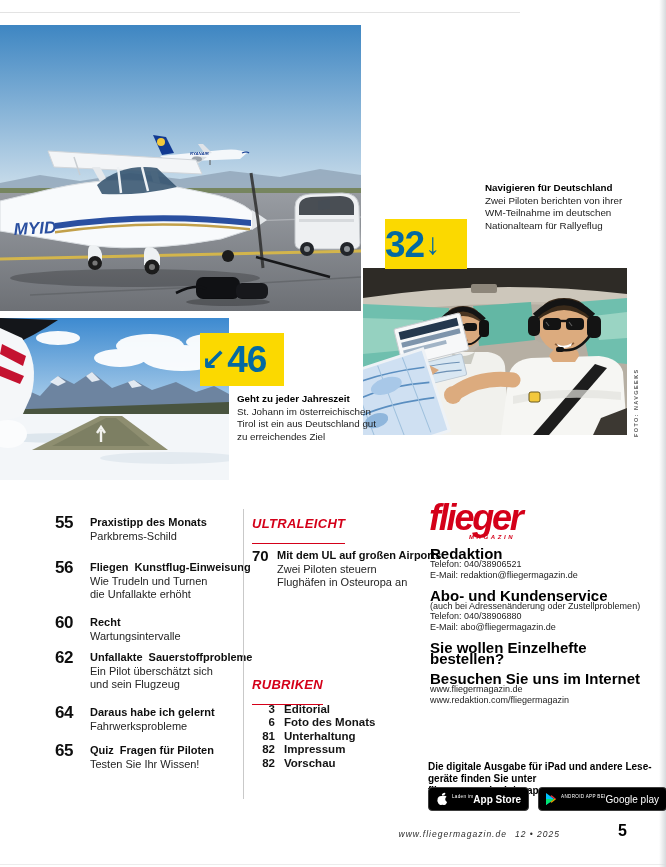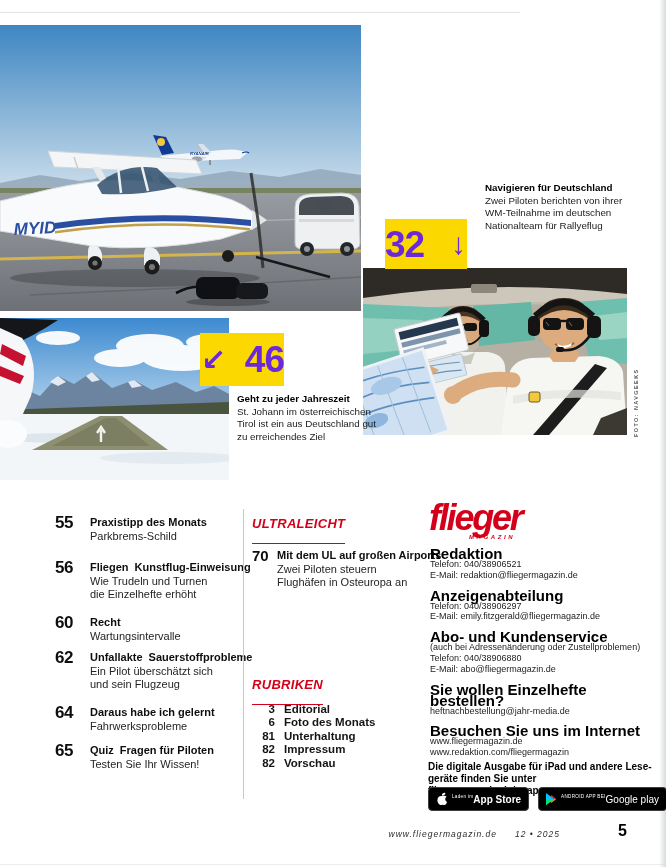--- a/index.html
+++ b/index.html
@@ -17,22 +17,22 @@
   .edge-bottom { left:0; top:864px; width:666px; height:1px; background:#ececec; }
 
   
   .photo { overflow:hidden; background:#9ab; }
   .photo svg { display:block; }
   #photo-tarmac { left:0; top:25px; width:361px; height:286px; }
   #photo-winter { left:0; top:318px; width:229px; height:162px; }
   #photo-cockpit { left:363px; top:268px; width:264px; height:167px; }
 
   
-  .badge { background:var(--yellow,#fbd900); display:flex; align-items:center; justify-content:space-between;
-    font-weight:800; color:#6d28d9; z-index:5; }
+  .badge { background:var(--yellow,#fbd900); display:flex; align-items:center; justify-content:flex-start;
+    font-weight:800; color:#0369a1; z-index:5; }
   #badge-32 { left:385px; top:219px; width:82px; height:50px; }
   #badge-46 { left:200px; top:333px; width:84px; height:53px; }
   .badge .num { font-size:37px; letter-spacing:-1px; line-height:1; }
   .badge .arrow { font-size:30px; line-height:1; margin:0 1px; font-weight:700; }
 
   
   .caption { font-size:9.8px; line-height:12.6px; color:#1c1c1c; }
   .caption b { font-weight:700; color:#000; }
   #caption-nav { left:485px; top:182px; width:142px; }
   #caption-season { left:237px; top:393px; width:142px; }
@@ -82,21 +82,21 @@
     color:#fff; display:flex; align-items:center; padding:0 7px; gap:4px; }
   .sbadge .txt { display:flex; flex-direction:row; justify-content:center; }
   .sbadge .t-top { font-size:4.6px; letter-spacing:0.3px; line-height:5.5px; white-space:nowrap; }
   .sbadge .t-bottom { font-size:10px; font-weight:700; line-height:11px; white-space:nowrap; }
   #badge-googleplay .t-bottom { font-weight:400; }
   #badge-amazon .t-bottom { text-transform:lowercase; letter-spacing:0.2px; }
 
   
   #footer-line { left:0; top:829px; width:560px; text-align:right;
     font-size:8.5px; font-style:italic; letter-spacing:1px; color:#2b2b2b; }
-  #footer-line .issue { margin-left:18px; }
+  #footer-line .issue { margin-left:8px; }
   #page-number { left:618px; top:822px; font-size:16px; font-weight:800; color:#000; }
 </style>
 </head>
 <body>
 
 <div class="abs edge-top"></div>
 <div class="abs edge-bottom"></div>
 <div class="abs edge-right"></div>
 
 <div class="abs photo" id="photo-tarmac">
@@ -304,21 +304,21 @@
   <div class="toc-num">55</div>
   <div class="toc-body">
       <div class="toc-title-line"><span>Praxistipp des Monats</span></div>
     <div class="toc-sub">Parkbrems-Schild</div>
     </div>
 </div>
 <div class="toc-item" style="top:561px">
   <div class="toc-num">56</div>
   <div class="toc-body">
       <div class="toc-title-line"><span>Fliegen</span><span class="toc-t2">Kunstflug-Einweisung</span></div>
-    <div class="toc-sub">Wie Trudeln und Turnen die Einzelhefte erhöht</div>
+    <div class="toc-sub">Wie Trudeln und Turnen die Unfallakte erhöht</div>
     </div>
 </div>
 <div class="toc-item" style="top:616px">
   <div class="toc-num">60</div>
   <div class="toc-body">
       <div class="toc-title-line"><span>Recht</span></div>
     <div class="toc-sub">Wartungsintervalle</div>
     </div>
 </div>
 <div class="toc-item" style="top:651px">
@@ -383,33 +383,27 @@
   <div class="sub">MAGAZIN</div>
 </div>
 
 <div class="abs" id="masthead">
   <div class="mh-block">
     <div class="mh-title">Redaktion</div>
     <div class="mh-line">Telefon: 040/38906521</div>
     <div class="mh-line">E-Mail: redaktion@fliegermagazin.de</div>
   </div>
   <div class="mh-block">
-    <div class="mh-title">Anzeigenabteilung</div>
-    <div class="mh-line">Telefon: 040/38906297</div>
-    <div class="mh-line">E-Mail: emily.fitzgerald@fliegermagazin.de</div>
-  </div>
-  <div class="mh-block">
     <div class="mh-title">Abo- und Kundenservice</div>
     <div class="mh-line">(auch bei Adressenänderung oder Zustellproblemen)</div>
     <div class="mh-line">Telefon: 040/38906880</div>
     <div class="mh-line">E-Mail: abo@fliegermagazin.de</div>
   </div>
   <div class="mh-block">
     <div class="mh-title">Sie wollen Einzelhefte bestellen?</div>
-    <div class="mh-line">heftnachbestellung@jahr-media.de</div>
   </div>
   <div class="mh-block">
     <div class="mh-title">Besuchen Sie uns im Internet</div>
     <div class="mh-line">www.fliegermagazin.de</div>
     <div class="mh-line">www.redaktion.com/fliegermagazin</div>
   </div>
 </div>
 
 <div class="abs" id="digital-note">
   <span>Die digitale Ausgabe für iPad und andere Lese-</span><br>

